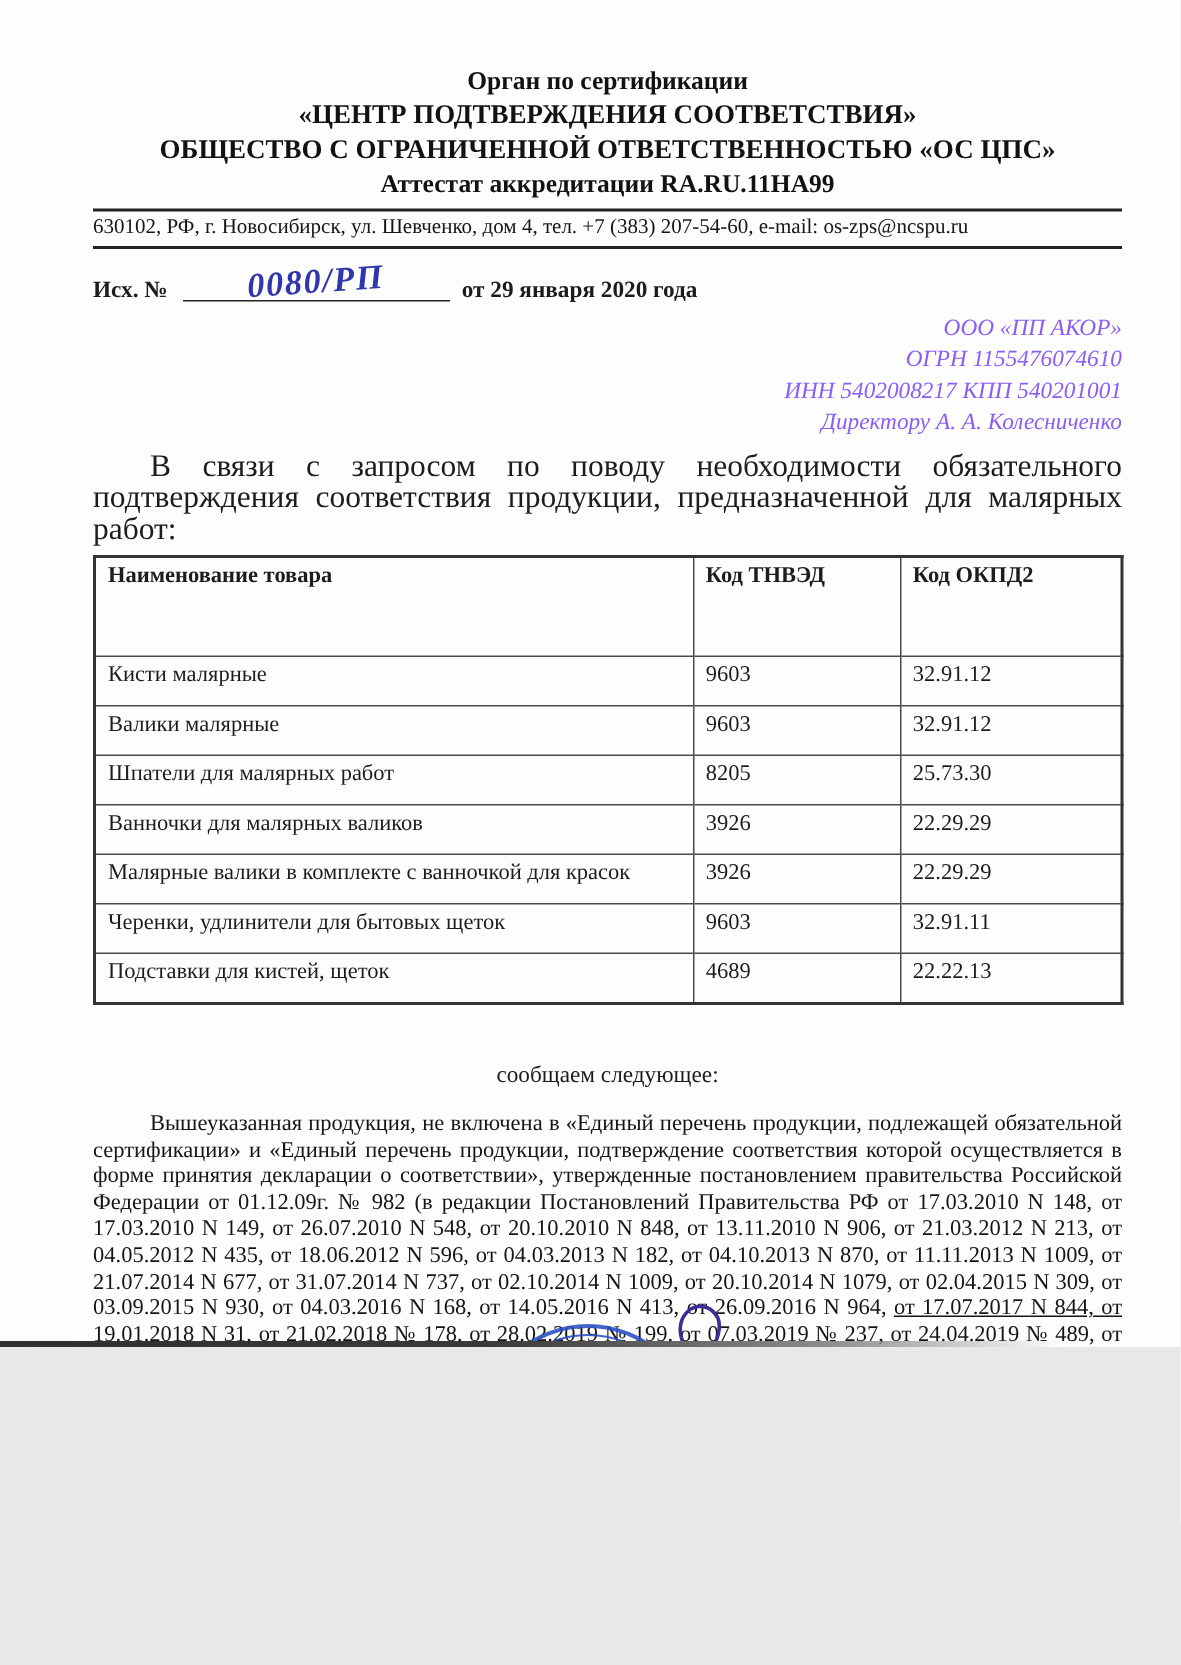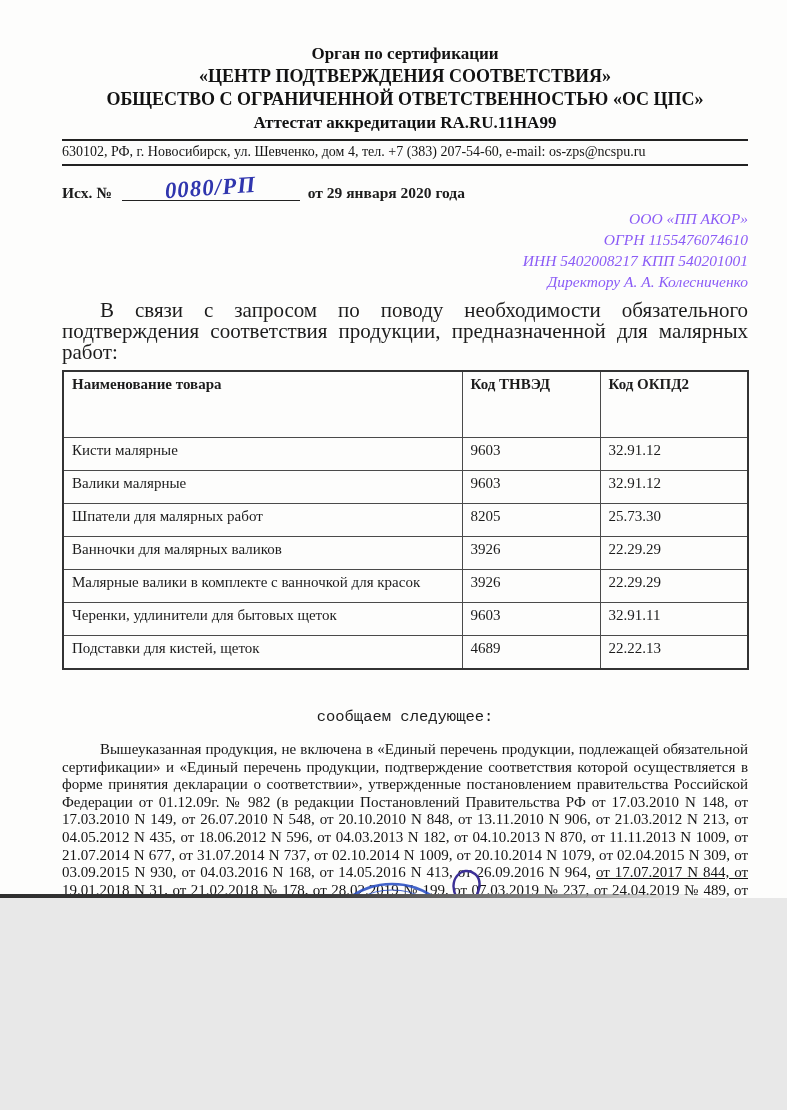--- a/index.html
+++ b/index.html
@@ -49,21 +49,21 @@
   
   table.goods{ margin-top:7px; width:685px; border-collapse:collapse; table-layout:fixed; font-size:15px;}
   table.goods td,table.goods th{
     border:1px solid #4a4a4a; vertical-align:top; text-align:left;
     padding:4px 6px 0 8px; font-weight:normal; height:28px; overflow:hidden;margin-top:20px;
   }
   table.goods{ border:2px solid #333; }
   table.goods tr.hrow th{ font-weight:bold; height:61px; }
   col.c-name{width:399px;} col.c-tnved{width:138px;} col.c-okpd{width:148px;}
   
-  .notice{ margin-top:38px; text-align:center; font-size:15.5px;font-family:Liberation Mono, monospace;}
+  .notice{ margin-top:38px; text-align:center; font-size:15.5px;}
   .body-par{ margin-top:15px; font-size:15px; line-height:17.6px; text-align:justify; text-indent:38px; color:#141414;}
   .u-seg{ text-decoration:underline; }
   
   .sign-row{ margin-top:40px; position:relative; height:24px; font-weight:bold; font-size:15.5px;}
   .sign-left{ position:absolute; left:102px; top:0;}
   .sign-right{ position:absolute; left:518px; top:0;}
   
   .stamp-wrap{ position:absolute; left:310px; top:874px; width:164px; height:164px; opacity:.88;}
   .autograph{ position:absolute; left:295px; top:862px; width:350px; height:180px; pointer-events:none;}
   

